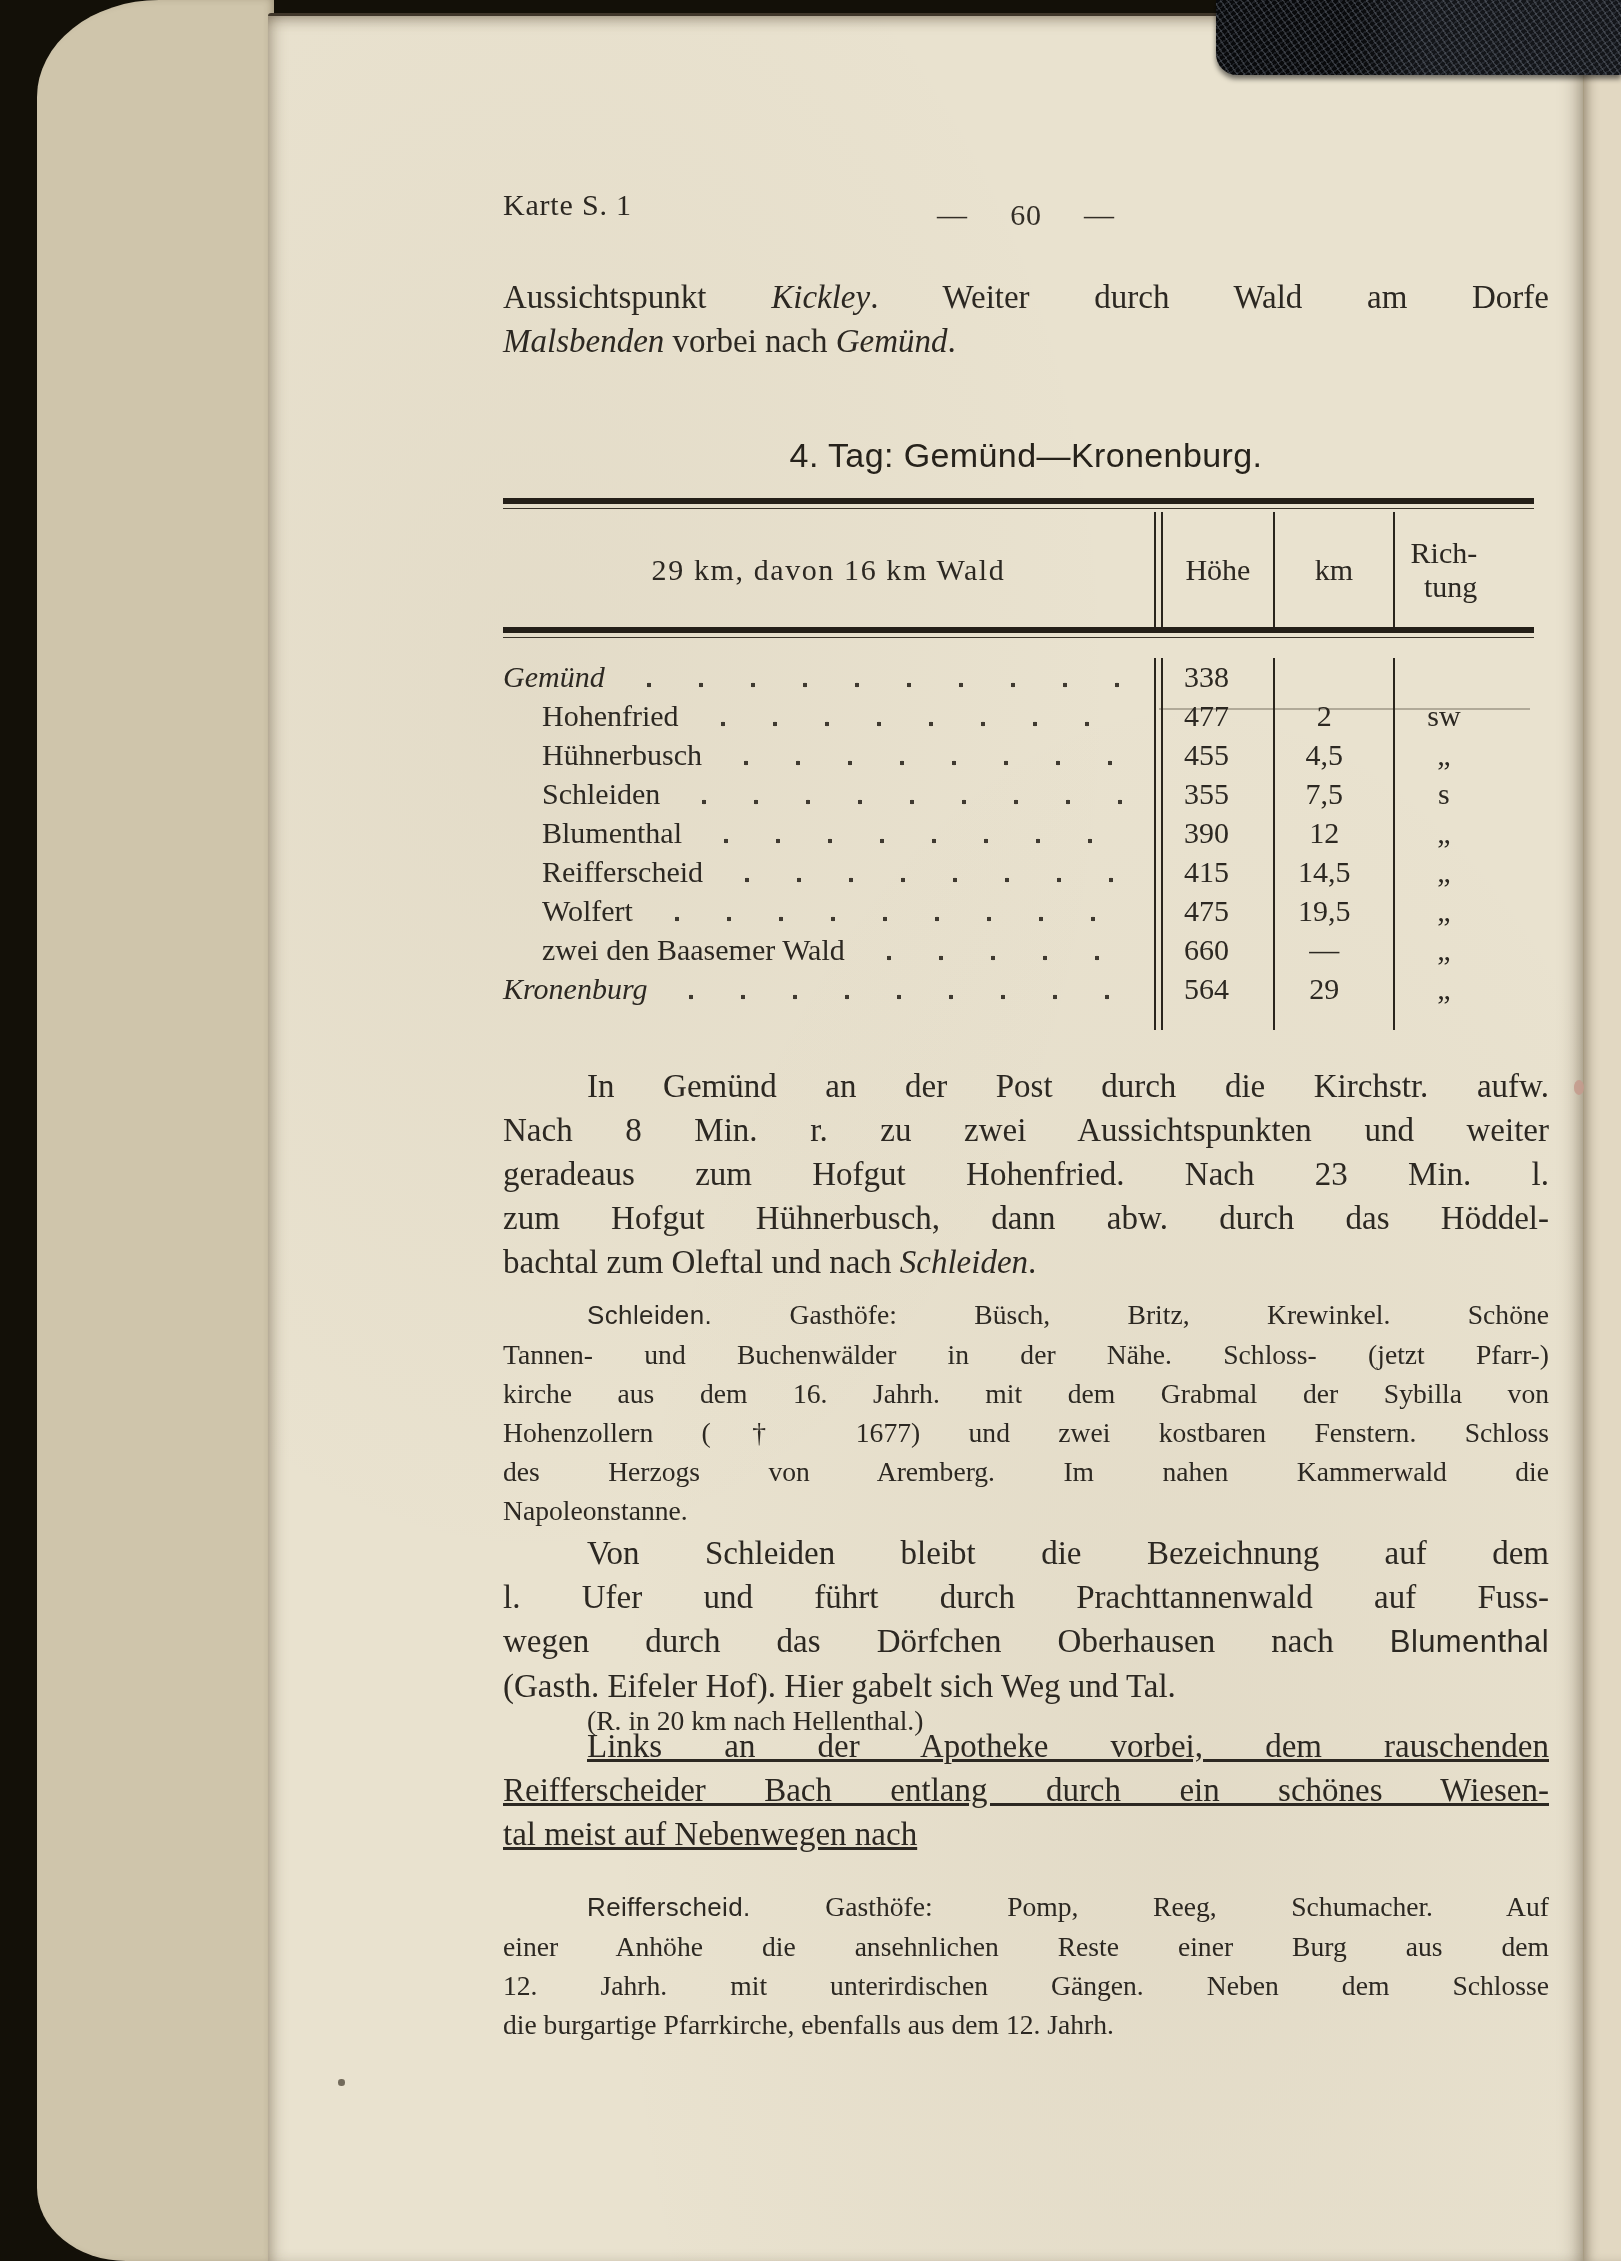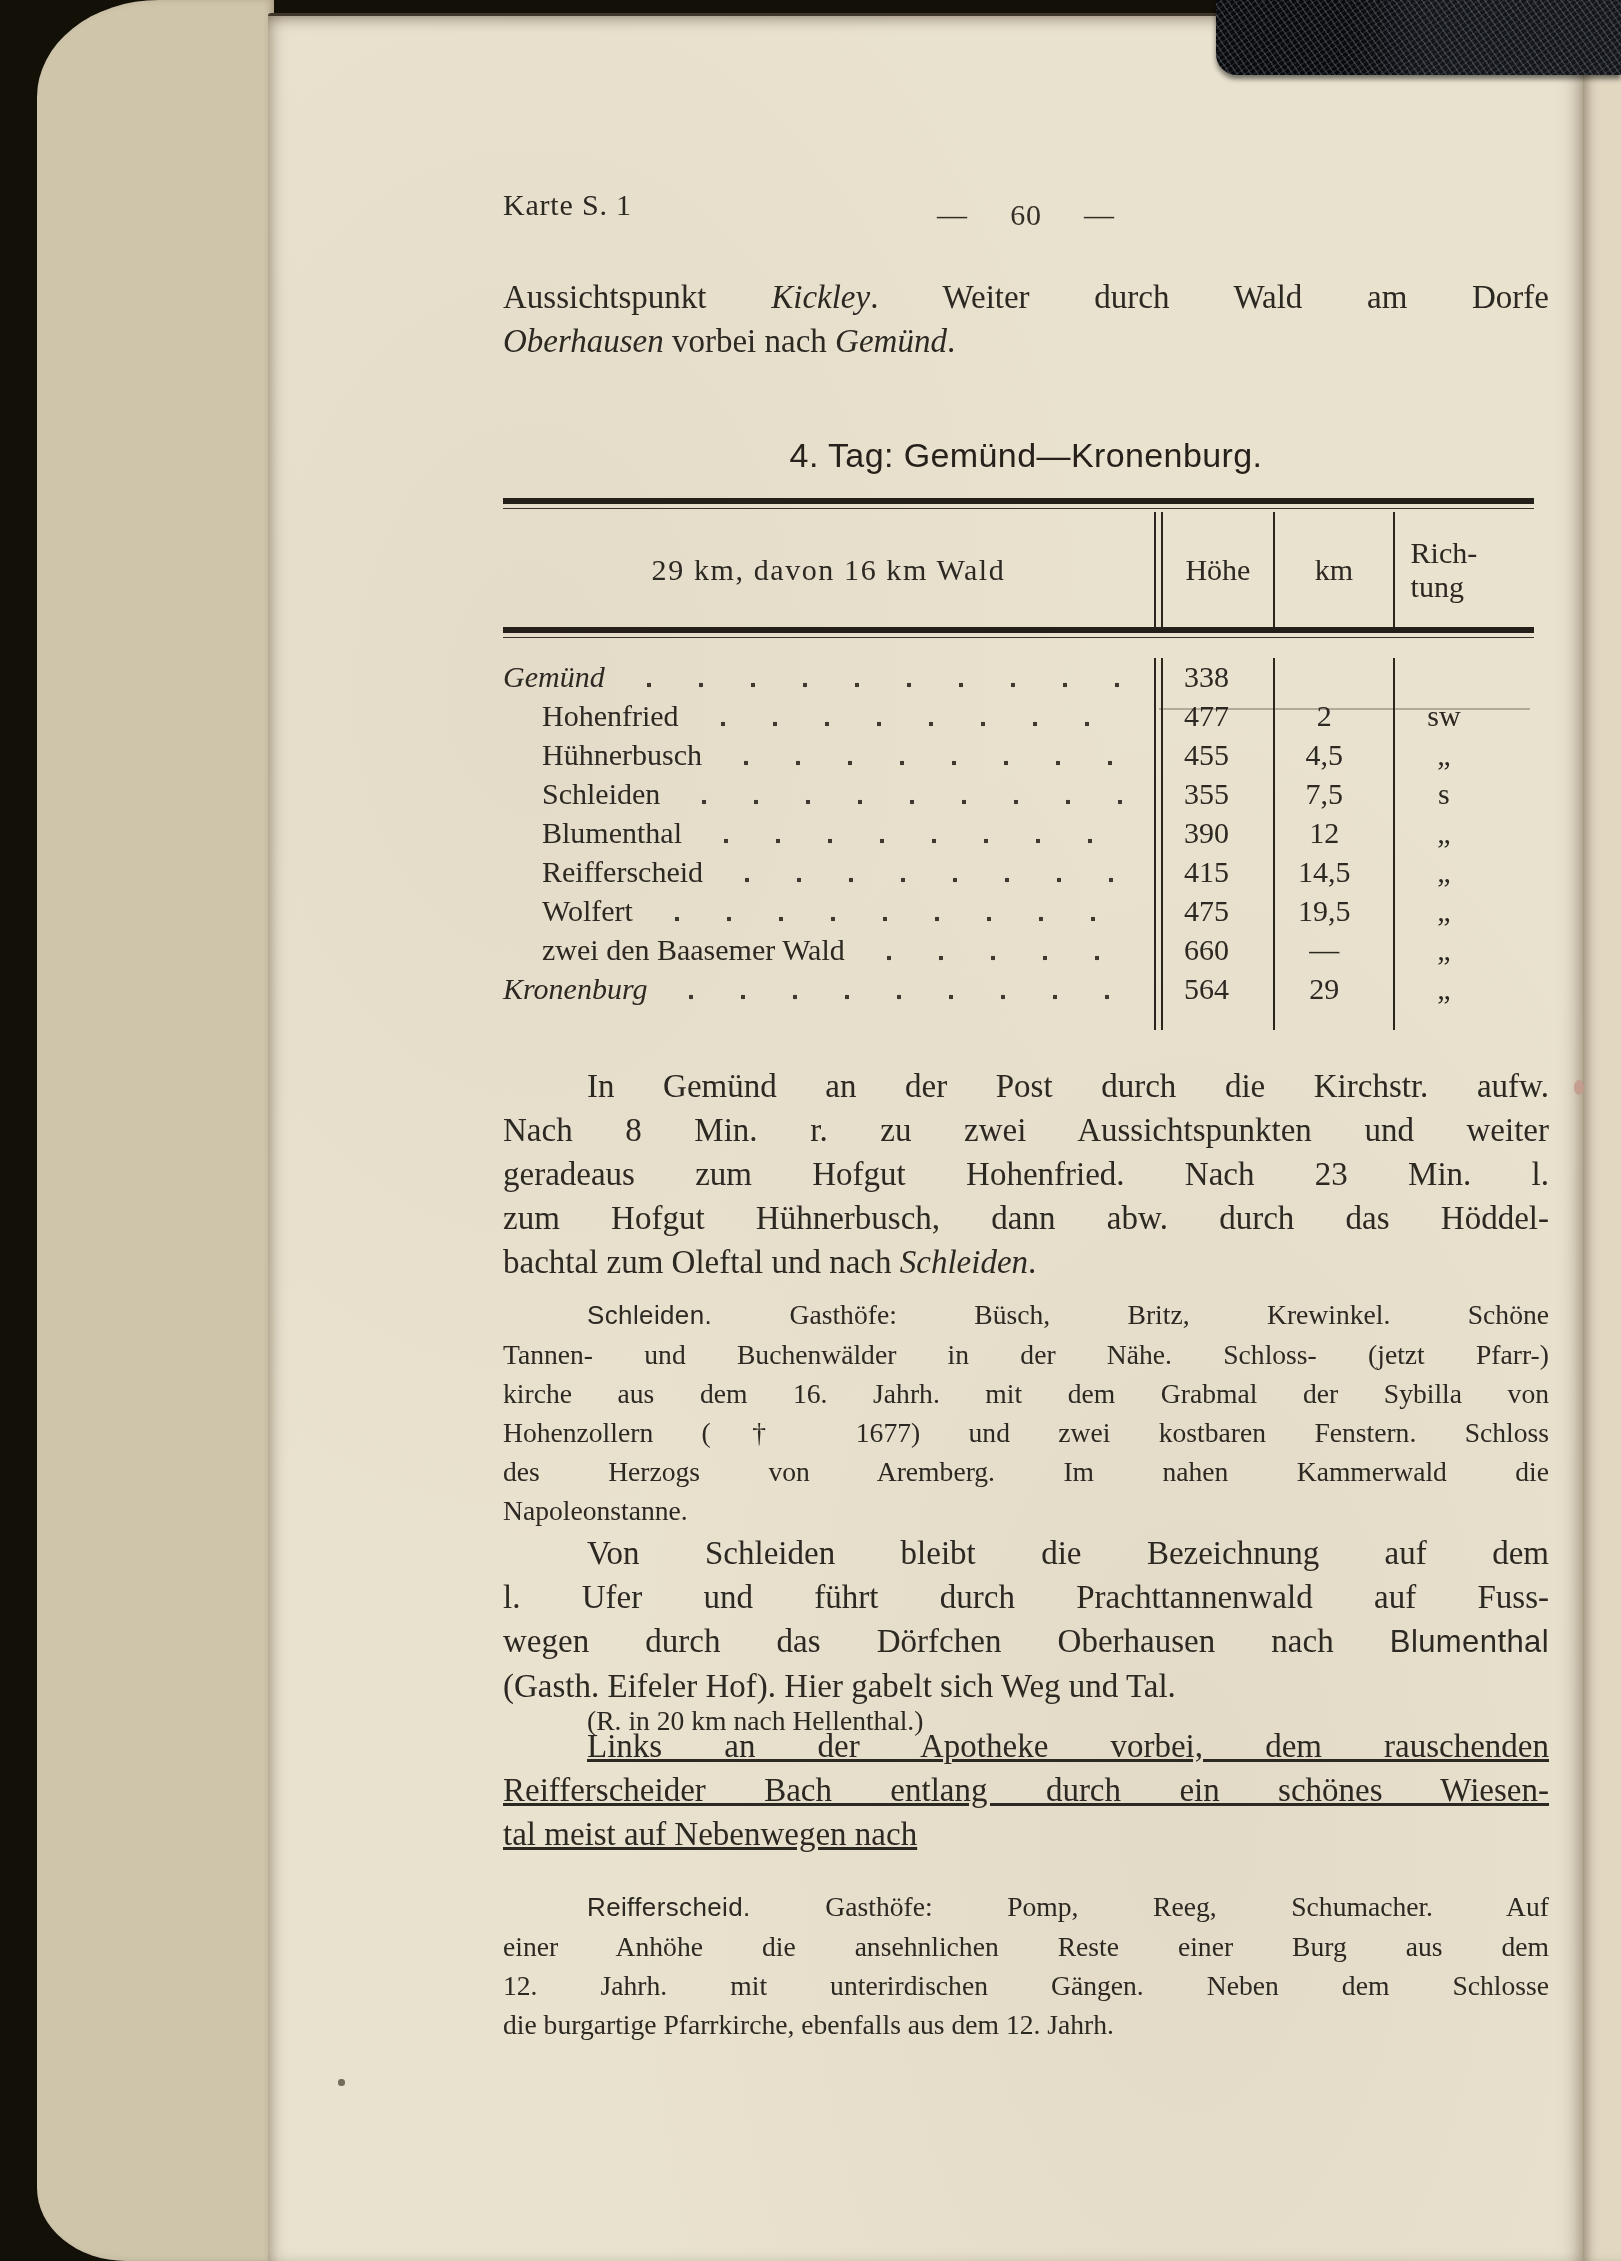--- a/index.html
+++ b/index.html
@@ -79,21 +79,21 @@
   .thead{top:496px;height:115px;display:flex;font-size:30px;}
   .trows{top:626px;padding-top:16px;}
   .trow{display:flex;height:39px;font-size:30px;}
   .tc{box-sizing:border-box;}
   .c1,.h1{width:653px;border-right:2.4px solid #2a251d;}
   .c2,.h2{width:112px;border-left:2.4px solid #2a251d;margin-left:4.9px;}
   .c3,.h3{width:120px;border-left:2.4px solid #2a251d;}
   .c4,.h4{width:100px;border-left:2.4px solid #2a251d;}
   .h1{display:flex;align-items:center;justify-content:center;letter-spacing:1.6px;}
   .h2,.h3{display:flex;align-items:center;justify-content:center;}
-  .h4{display:flex;align-items:center;justify-content:center;text-align:left;line-height:34px;}
+  .h4{display:flex;align-items:center;justify-content:center;text-align:right;line-height:34px;}
   .c1{display:flex;align-items:baseline;padding-top:2.4px;}
   .c1.ind .nm{padding-left:39px;}
   .nm{white-space:nowrap;}
   .nm.it{font-style:italic;}
   .leader{flex:1;margin:0 21px 0 18px;align-self:stretch;
     background-image:radial-gradient(circle,rgba(45,40,32,.9) 2.1px,rgba(0,0,0,0) 2.5px);
     background-size:52px 9.7px;background-repeat:repeat-x;
     background-position:0 calc(100% - 7.3px);}
   .c2,.c3,.c4{text-align:center;padding-top:2.4px;}
   .c2{padding-right:23px;}
@@ -114,21 +114,21 @@
   <div class="ghost-line"></div>
   <div class="dot-artifact"></div>
 
   <div class="abs col runhead serif-head">
     <span class="map">Karte S. 1</span>
     <span class="folio"><span>—</span> <span>60</span> <span>—</span></span>
   </div>
 
   <div class="abs col para para-l noindent" style="top:259px;">
       <div class="line first">Aussichtspunkt <i>Kickley</i>.  Weiter durch Wald am Dorfe</div>
-      <div class="line last"><i>Oberhausen</i> vorbei nach <i>Gemünd</i>.</div>
+      <div class="line last"><i>Malsbenden</i> vorbei nach <i>Gemünd</i>.</div>
     </div>
 
   <div class="abs col day-title gothic" style="top:420px;">4. Tag: Gemünd—Kronenburg.</div>
 
   <div class="abs t-rule" style="top:482px;">
     <div class="rule-thick"></div>
       <div class="rule-thin"></div>
   </div>
 
   <div class="abs t-rule thead">

